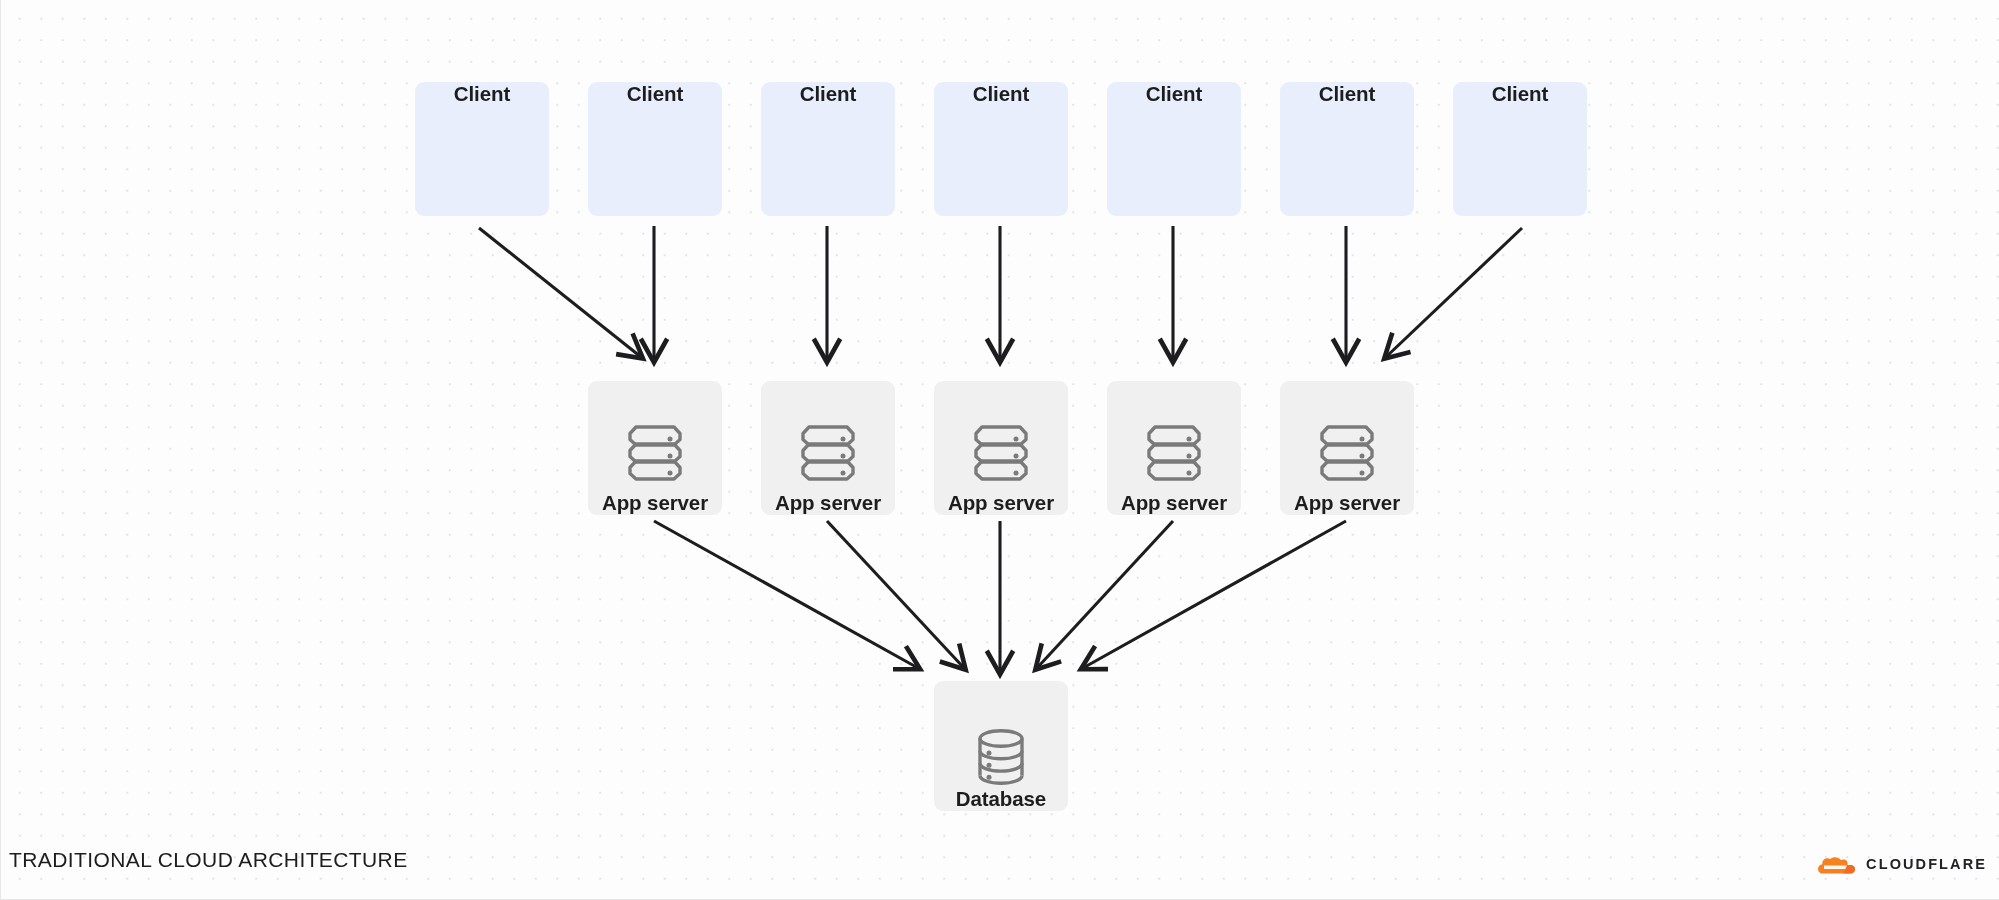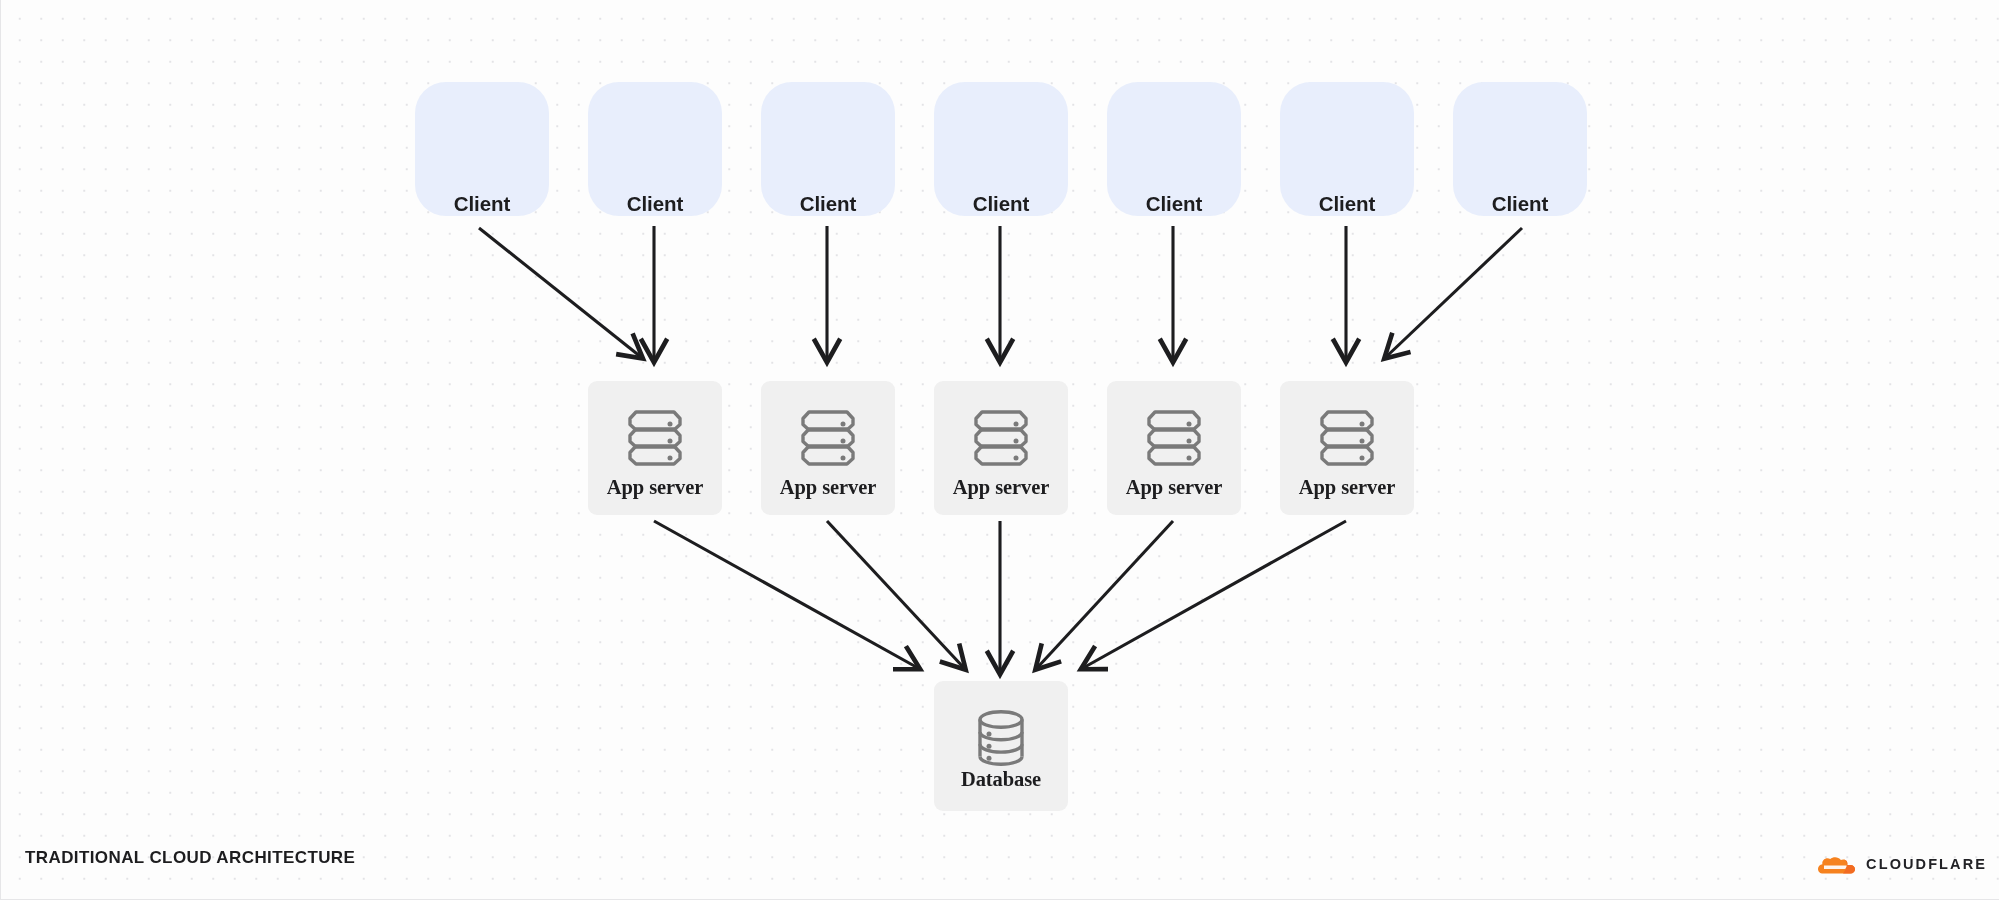--- a/index.html
+++ b/index.html
@@ -38,28 +38,26 @@
     position: absolute;
     box-sizing: border-box;
     display: flex;
     flex-direction: column;
     align-items: center;
     justify-content: center;
     border-radius: 9px;
   }
   .node.client {
     background: #e8eefc;
-    justify-content: flex-end;
-    border-radius: 31px;
+    justify-content: flex-start;
   }
   .node.server,
   .node.db {
     background: #f0f0f0;
-    justify-content: flex-start;
-    font-family: Liberation Serif, serif;
+    justify-content: flex-end;
   }
 
   .node-label {
     font-weight: bold;
     color: #1d1d1f;
     letter-spacing: -0.1px;
     white-space: nowrap;
   }
   .client .node-label { font-size: 20.5px; }
   .server .node-label { font-size: 20.5px; margin-top: 6px; }
@@ -68,24 +66,24 @@
   .node-icon {
     display: block;
     line-height: 0;
   }
   .server .node-icon { margin-top: 27px; }
   .db .node-icon     { margin-top: 27px; }
 
   
   #footer-title {
     position: absolute;
-    left: 24px;
+    left: 8px;
     top: 848px;
-    font-size: 17px;
-    font-weight: bold;
+    font-size: 21px;
+    font-weight: normal;
     letter-spacing: 0.4px;
     color: #1d1d1f;
     white-space: nowrap;
   }
   #brand {
     position: absolute;
     right: 12px;
     top: 856px;
     display: flex;
     gap: 7px;

